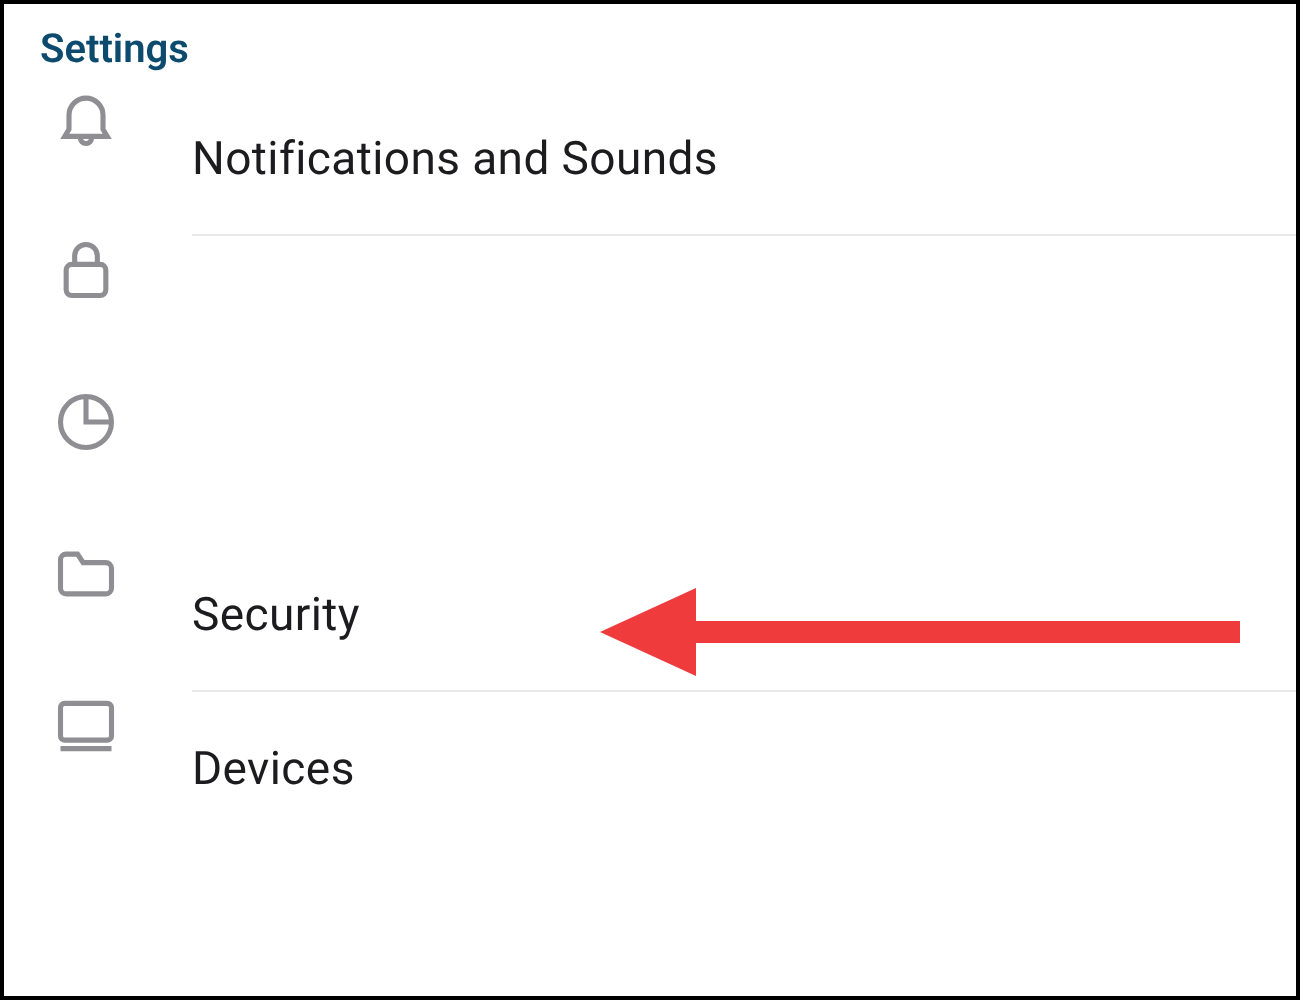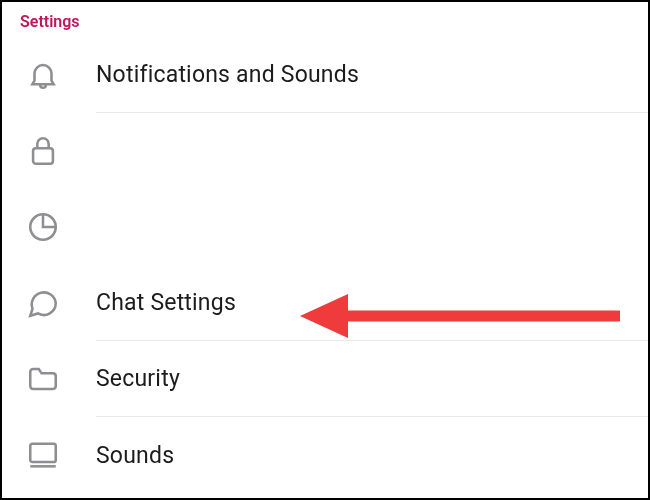--- a/index.html
+++ b/index.html
@@ -1,21 +1,21 @@
 <!DOCTYPE html>
 <html><head>
   <meta charset="utf-8">
   <style>
     *{box-sizing:border-box;margin:0;padding:0}
     html,body{width:650px;height:500px;font-family:-apple-system,BlinkMacSystemFont,"Segoe UI",Roboto,Helvetica,Arial,sans-serif}
     .frame{width:650px;height:500px;border:2px solid #000;background:#fff;position:relative;overflow:hidden}
     .header{padding:10px 18px 6px}
-    .header-title{color:#be185d;font-size:16px;font-weight:600}
+    .header-title{color:#0c4a6e;font-size:20px;font-weight:600}
     .list{}
-    .item{display:flex;align-items:center;height:76px;padding:0 0 0 24px;cursor:pointer}
+    .item{display:flex;align-items:flex-start;height:76px;padding:0 0 0 24px;cursor:pointer}
     .icon-cell{width:70px;display:flex;align-items:center;justify-content:flex-start}
     .icon-cell svg{width:34px;height:34px;stroke:#8e8e93;fill:none;stroke-width:1.8}
     .label-cell{flex:1;font-size:23px;color:#1c1c1e;letter-spacing:.2px;border-bottom:1px solid #e9e9eb;height:76px;display:flex;align-items:center}
     .item:first-child .label-cell{border-top:none}
     .item:last-child .label-cell{border-bottom:none}
     .arrow{position:absolute;left:298px;top:284px;pointer-events:none}
   </style>
 </head>
 <body>
 
@@ -46,46 +46,38 @@
 
     <div class="item">
       <span class="icon-cell">
         <svg viewBox="0 0 24 24">
             <circle cx="12" cy="12" r="9"></circle>
             <path d="M12 3v9h9"></path>
           </svg>
       </span>
     </div>
 
-    <div class="item">
-      <span class="icon-cell">
-        <svg viewBox="0 0 24 24">
-            <path d="M21 12a8.5 8.5 0 0 1-12.6 7.4L3 21l1.6-5A8.5 8.5 0 1 1 21 12z"></path>
-          </svg>
-      </span>
-      <span class="label-cell">Chat Settings</span>
-    </div>
 
     <div class="item">
       <span class="icon-cell">
         <svg viewBox="0 0 24 24">
             <path d="M3 7a2 2 0 0 1 2-2h4l2 3h8a2 2 0 0 1 2 2v7a2 2 0 0 1-2 2H5a2 2 0 0 1-2-2V7z"></path>
           </svg>
       </span>
       <span class="label-cell">Security</span>
     </div>
 
     <div class="item">
       <span class="icon-cell">
         <svg viewBox="0 0 24 24">
             <rect x="3" y="4" width="18" height="13" rx="1.5"></rect>
             <path d="M3 20h18"></path>
           </svg>
       </span>
-      <span class="label-cell">Sounds</span>
+      <span class="label-cell">Devices</span>
     </div>
 
   </div>
 
   <svg class="arrow" width="320" height="60" viewBox="0 0 320 60">
     <line x1="320" y1="30" x2="40" y2="30" stroke="#ef3b3b" stroke-width="11"></line>
     <polygon points="0,30 48,8 48,52" fill="#ef3b3b"></polygon>
   </svg>
 </div>
 

